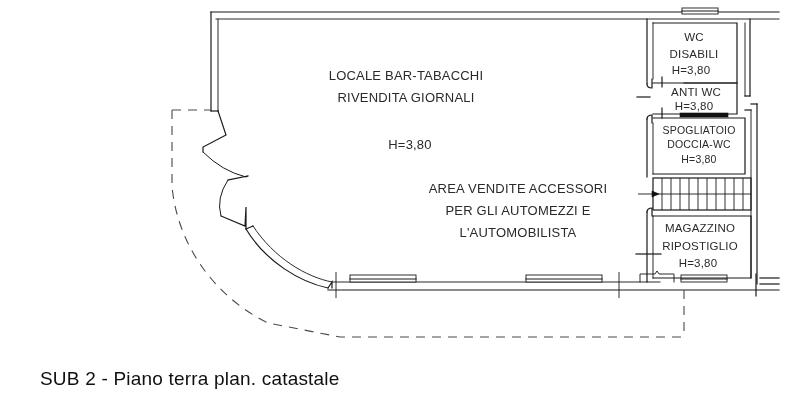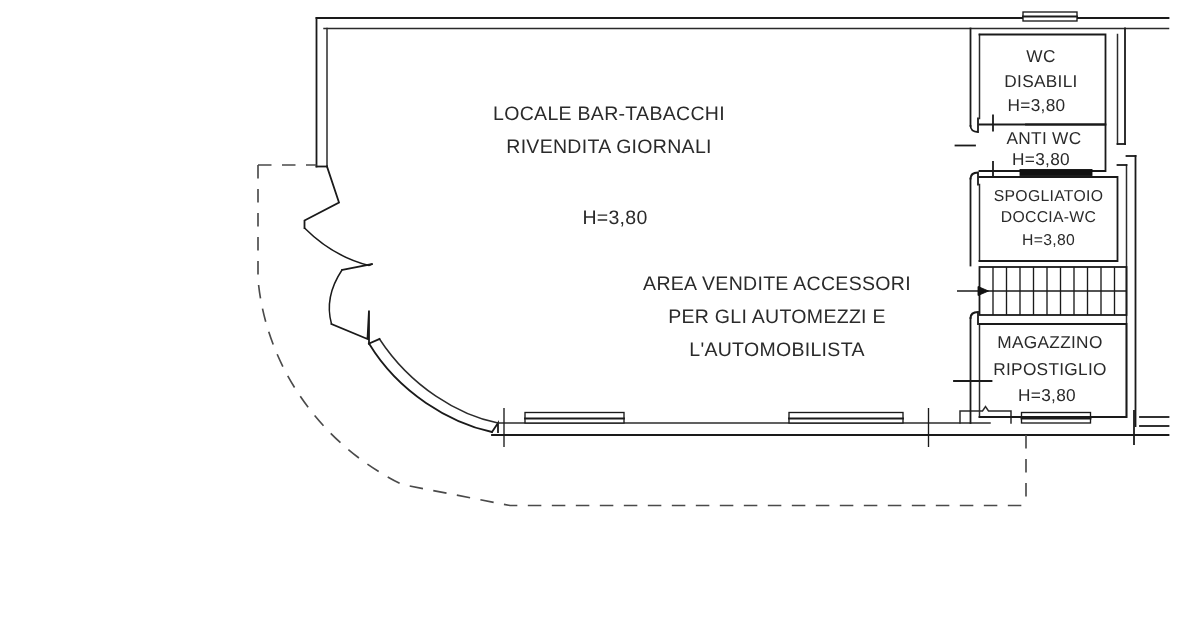--- a/index.html
+++ b/index.html
@@ -238,14 +238,15 @@
     <text class="plan-text tiny" x="699" y="134" text-anchor="middle">SPOGLIATOIO</text>
     <text class="plan-text tiny" x="699" y="148" text-anchor="middle">DOCCIA-WC</text>
     <text class="plan-text tiny" x="699" y="163" text-anchor="middle">H=3,80</text>
 
     <text class="plan-text small" x="700" y="232" text-anchor="middle">MAGAZZINO</text>
     <text class="plan-text small" x="700" y="250" text-anchor="middle">RIPOSTIGLIO</text>
     <text class="plan-text small" x="698" y="267" text-anchor="middle">H=3,80</text>
 
   </svg>
 
+  <div class="caption">SUB 2 - Piano terra plan. catastale</div>
 
 </div>
 
 </body></html>

